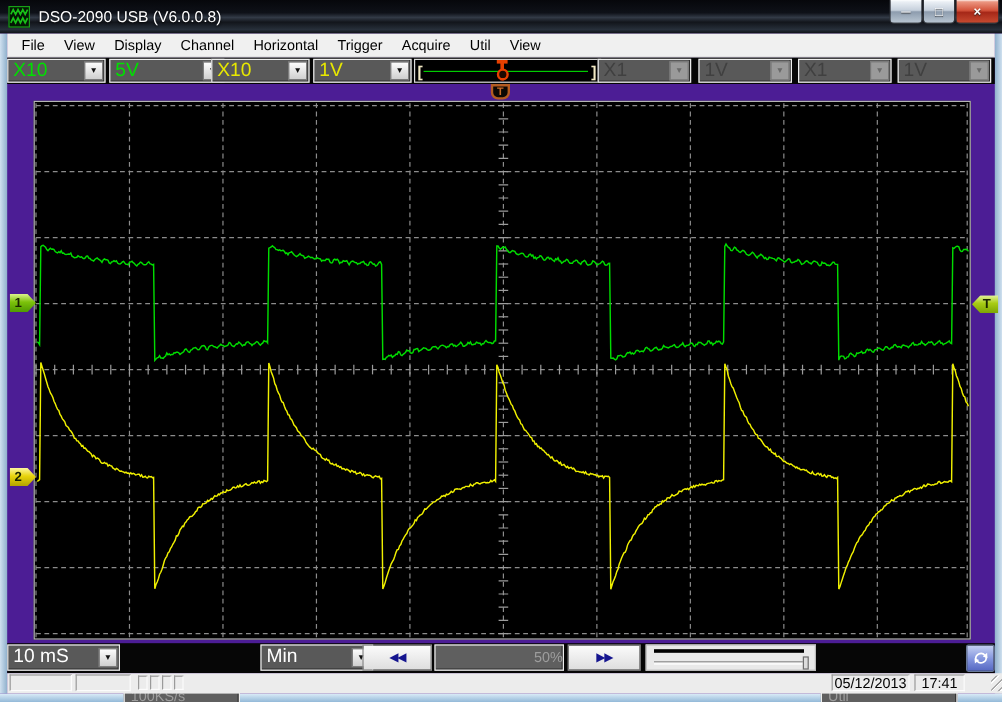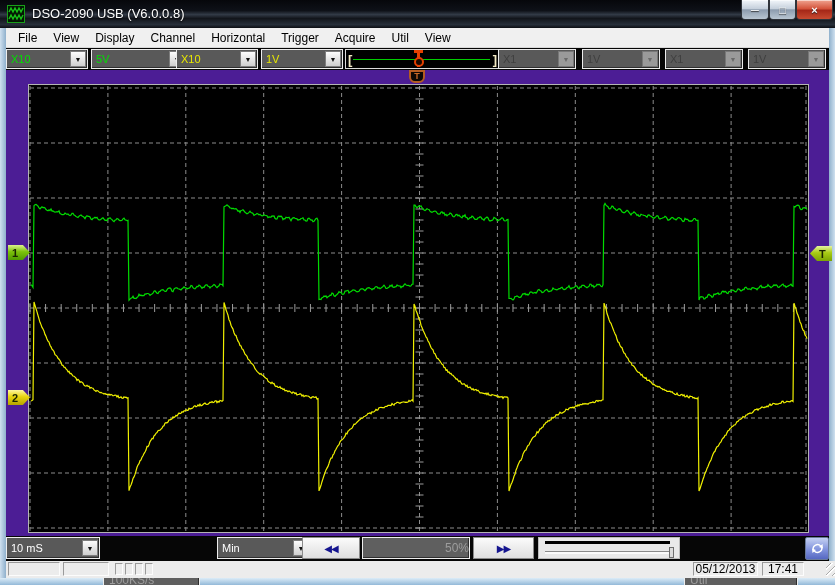--- a/index.html
+++ b/index.html
@@ -27,21 +27,21 @@
 
   
   .menubar{left:6px;top:28px;width:823px;height:20px;background:#f0f0f0;display:flex;align-items:center;
     padding-left:4px;box-sizing:border-box;border-bottom:1px solid #d9d9d9;}
   .menuitem{padding:2px 8px;font-size:12px;color:#000;cursor:default;}
 
   
   .toolbar{left:6px;top:48px;width:823px;height:22px;background:#060606;}
   .combo{position:absolute;top:1px;height:20px;background:#595959;border:1px solid #ededed;
     box-shadow:inset -1px -1px 0 #2e2e2e;box-sizing:border-box;display:flex;align-items:center;}
-  .combo .val{flex:1;padding-left:4px;font-size:11px;white-space:nowrap;overflow:hidden;}
+  .combo .val{flex:1;padding-left:4px;font-size:16px;white-space:nowrap;overflow:hidden;}
   .combo .drop{width:16px;height:16px;margin-right:1px;background:linear-gradient(180deg,#fdfdfd,#cfcfcf);
     border:1px solid #7d7d7d;box-sizing:border-box;display:flex;align-items:center;justify-content:center;
     font-size:7px;color:#111;}
   .combo.disabled .val{color:#404040;}
   .combo.disabled .drop{background:#9a9a9a;color:#6a6a6a;border-color:#777;}
   .trigslider{position:absolute;top:1px;height:20px;background:#000;border:1px solid #dcdcdc;box-sizing:border-box;}
   .trigslider .gline{position:absolute;left:7px;right:10px;top:9px;height:1px;background:#00cc00;}
   .bracket{position:absolute;top:2px;color:#f2e9c4;font-size:13px;font-weight:bold;line-height:15px;}
   .trigmark{position:absolute;top:0px;width:13px;height:19px;}
   .trigmark .bar{position:absolute;left:2px;top:0;width:9px;height:3px;background:#e64000;}

